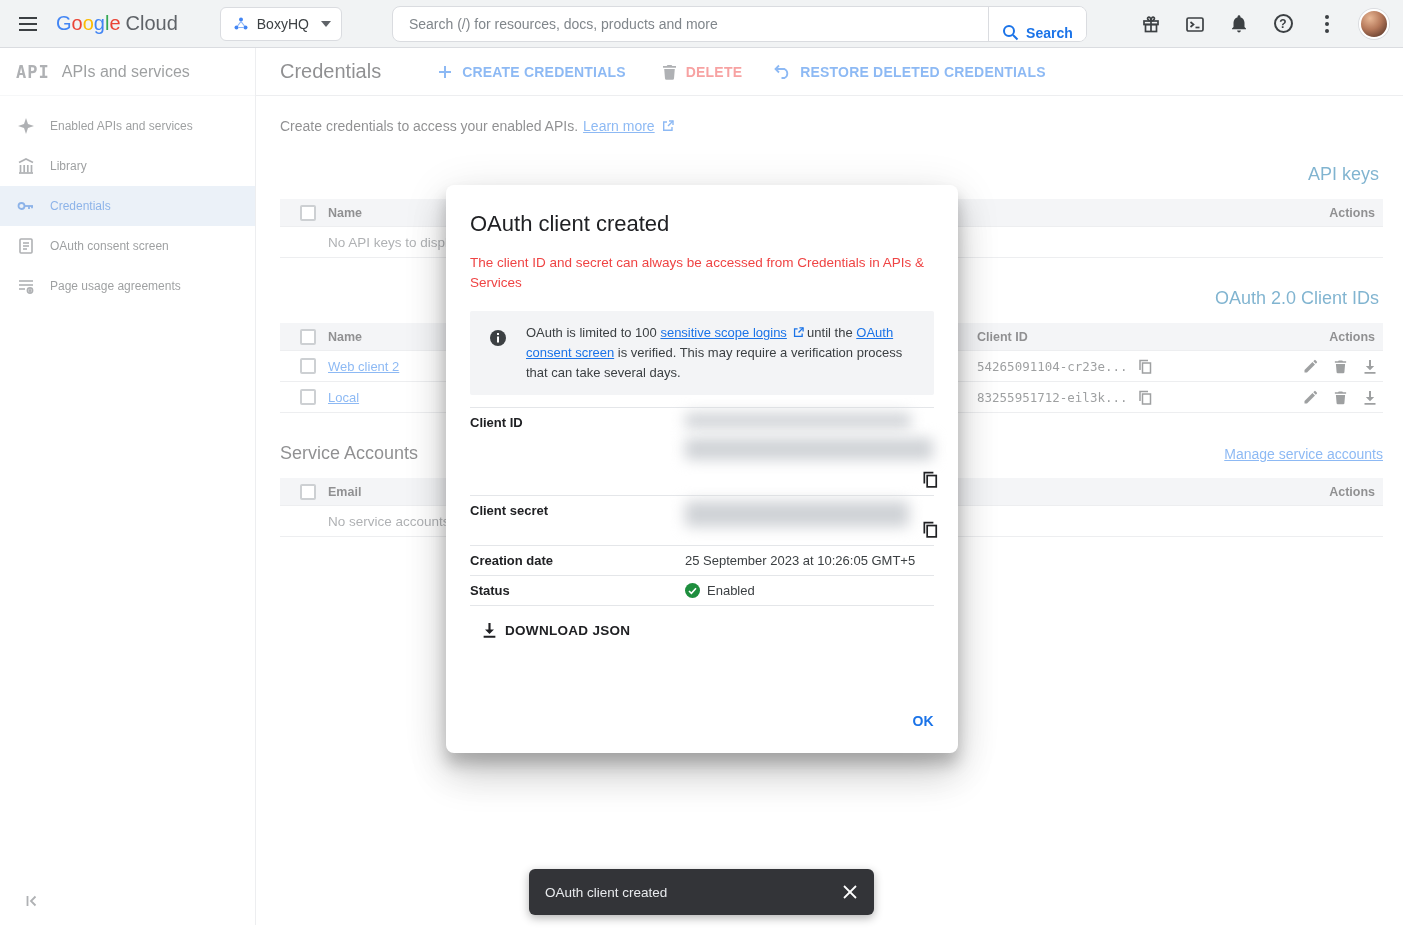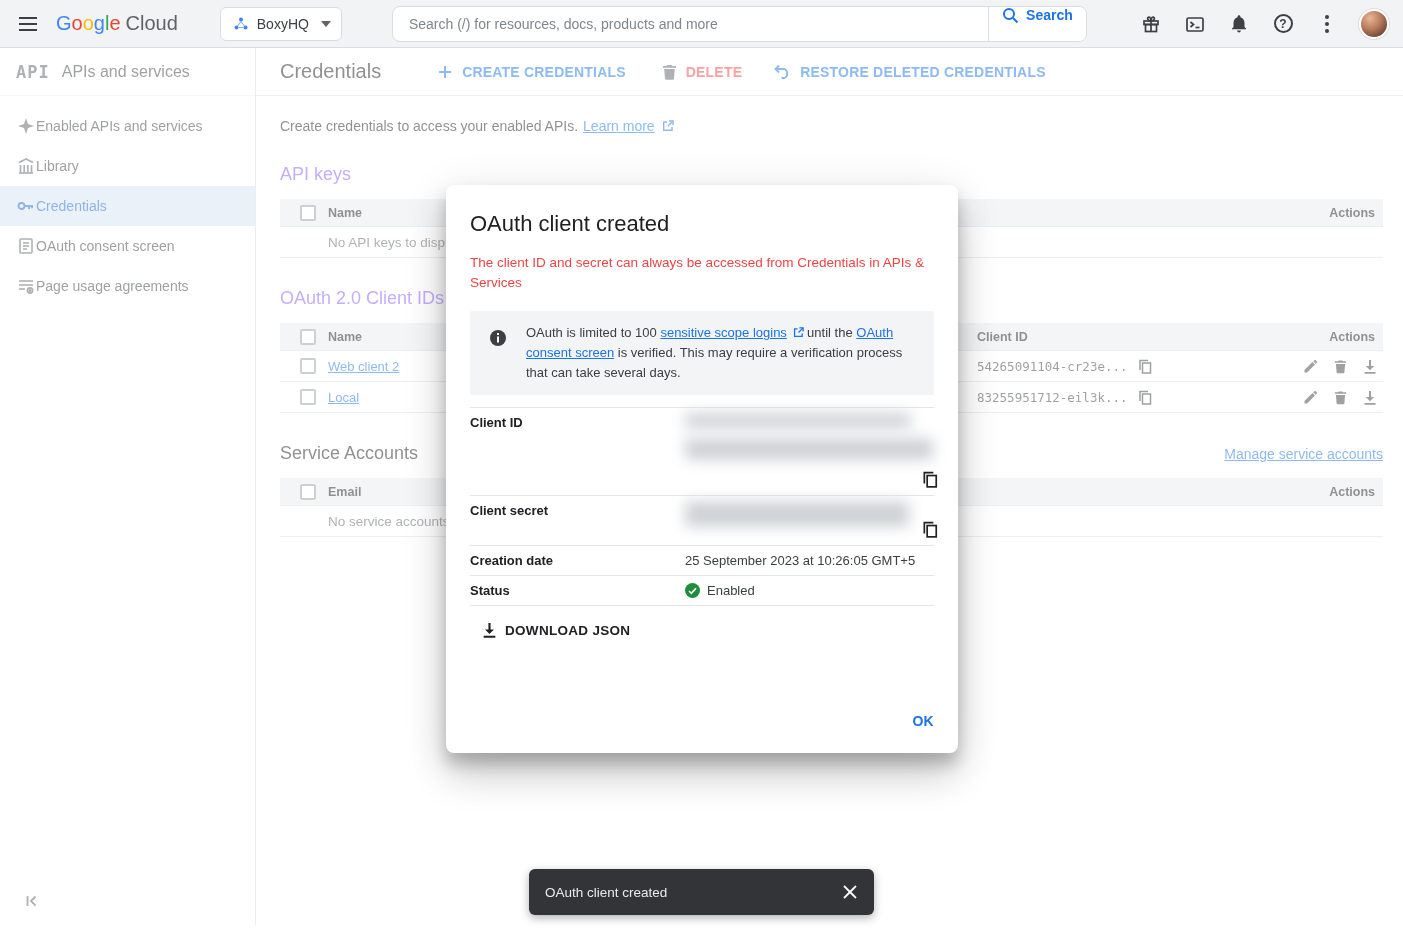--- a/index.html
+++ b/index.html
@@ -40,21 +40,21 @@
     background:#fff; border:1px solid #dadce0; border-radius:8px;
     display:flex; align-items:stretch; overflow:hidden;
   }
   .searchbar input {
     flex:1; border:none; outline:none; padding:0 16px; font-size:14px;
     font-family:inherit; color:#202124; background:transparent;
   }
   .searchbar input::placeholder { color:#80868b; }
   .search-go {
     width:98px; border:none; border-left:1px solid #dadce0; background:#fff;
-    display:flex; align-items:flex-start; justify-content:center; gap:7px;
+    display:flex; align-items:flex-end; justify-content:center; gap:7px;
     color:#1a73e8; font-size:14px; font-weight:bold; cursor:pointer; font-family:inherit;
   }
   .topbar-right { margin-left:auto; display:flex; align-items:center; gap:4px; padding-right:14px; }
   .help-circle {
     width:19px; height:19px; border:2px solid #3c4043; border-radius:50%;
     display:flex; align-items:center; justify-content:center;
     font-size:12px; font-weight:bold; color:#3c4043;
   }
   .avatar {
     width:30px; height:30px; border-radius:50%; margin-left:8px; cursor:pointer;
@@ -68,22 +68,22 @@
     background:#fff; border-right:1px solid #dadce0; z-index:10;
   }
   .sidebar-header {
     height:48px; display:flex; align-items:center; gap:12px; padding:0 16px;
     border-bottom:1px solid #eceef0;
   }
   .api-glyph { font-family:"DejaVu Sans Mono", monospace; font-weight:bold; font-size:17px; letter-spacing:1px; color:#5f6368; }
   .sidebar-title { font-size:16px; color:#3c4043; }
   .nav { padding-top:10px; }
   .nav-item {
-    height:40px; display:flex; align-items:center; gap:0; padding:0 16px;
-    font-size:14px; color:#3c4043; cursor:pointer;
+    height:40px; display:flex; align-items:center; gap:14px; padding:0 16px;
+    font-size:12px; color:#3c4043; cursor:pointer;
   }
   .nav-item .nav-ic { width:20px; height:20px; color:#5f6368; display:flex; align-items:center; justify-content:center; }
   .nav-item.selected { background:#d7e2f0; color:#1967d2; }
   .nav-item.selected .nav-ic { color:#1967d2; }
   .collapse-btn {
     position:absolute; left:18px; bottom:12px; background:none; border:none;
     color:#5f6368; cursor:pointer; width:28px; height:24px;
     display:flex; align-items:center; justify-content:center;
   }
 
@@ -100,21 +100,21 @@
     letter-spacing:.2px; color:#1a73e8;
   }
   .hdr-btn.create { margin-left:56px; }
   .hdr-btn.del { margin-left:36px; color:#ef4444; }
   .hdr-btn.restore { margin-left:32px; }
 
   .intro { padding:22px 24px 0; font-size:14px; color:#202124; display:flex; align-items:center; gap:5px; }
   .blue-link { color:#1a73e8; text-decoration:underline; cursor:pointer; }
   .ext-ic { color:#1a73e8; display:inline-flex; margin-left:2px; }
 
-  .section-title { font-size:18px; font-weight:400; color:#8b5cf6; margin:30px 24px 14px; }
+  .section-title { font-size:18px; font-weight:400; color:#0369a1; margin:30px 24px 14px;text-align:right; }
   .section-title-row { display:flex; align-items:baseline; justify-content:space-between; margin:30px 20px 14px 24px; }
   .section-title-row h2 { font-size:18px; font-weight:400; color:#202124; }
   .manage-link { font-size:14px; }
 
   .tbl { margin:0 20px 0 24px; font-size:13px; }
   .thead, .trow { display:grid; align-items:center; border-bottom:1px solid #dadce0; }
   .thead { background:#e9ebee; height:28px; font-weight:bold; font-size:12.5px; color:#202124; }
   .trow { height:31px; color:#3c4043; }
   .g3 { grid-template-columns:48px 1fr 130px; }
   .g4 { grid-template-columns:48px 1fr 276px 130px; }

